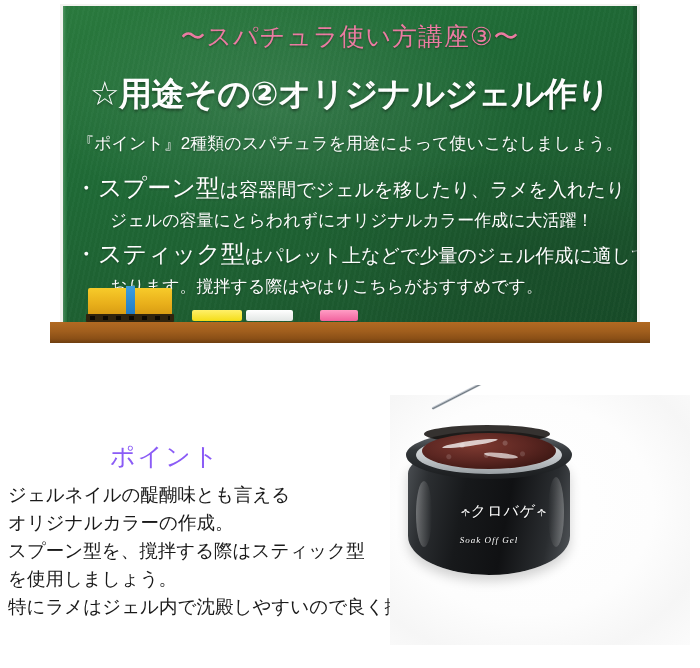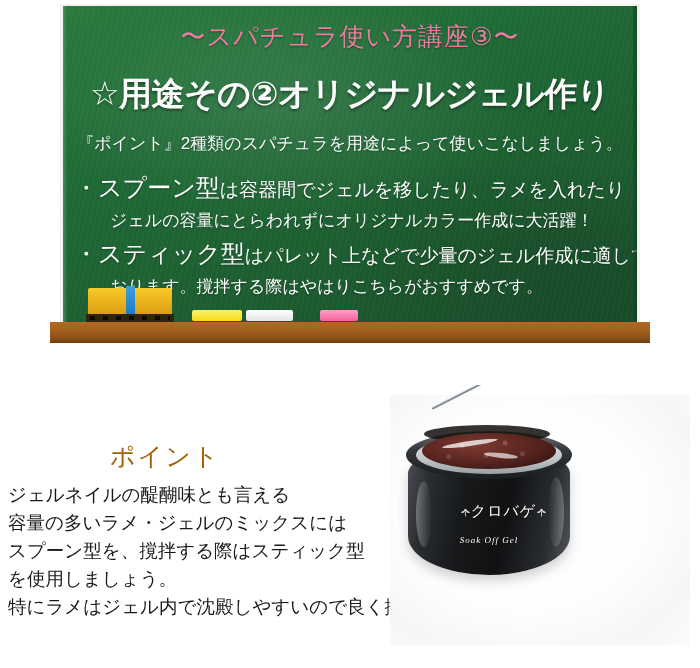--- a/index.html
+++ b/index.html
@@ -110,21 +110,21 @@
     position:absolute; left:50px; top:322px; width:600px; height:21px;
     background:linear-gradient(180deg,#b26a22 0%, #a05e1d 45%, #8a4f16 80%, #6d3d10 100%);
   }
 
   
   #lower-section{
     position:absolute; left:0; top:345px; width:700px; height:323px;
   }
   .point-heading{
     position:absolute; left:110px; top:95px;
-    font-size:25px; color:#a16207; letter-spacing:2px;
+    font-size:25px; color:#8b5cf6; letter-spacing:2px;
     white-space:nowrap;
   }
   .body-lines{
     position:absolute; left:8px; top:136px; width:430px;
   }
   .body-line{
     font-size:18.5px; color:#1a1a1a; line-height:28px; white-space:nowrap;
   }
 
   
@@ -270,21 +270,21 @@
 
   <div class="board-ledge"></div>
 </section>
 
 <section id="lower-section">
 
   <div class="point-heading">ポイント</div>
 
   <div class="body-lines">
     <div class="body-line">ジェルネイルの醍醐味とも言える</div>
-    <div class="body-line">容量の多いラメ・ジェルのミックスには</div>
+    <div class="body-line">オリジナルカラーの作成。</div>
     <div class="body-line">スプーン型を、撹拌する際はスティック型</div>
     <div class="body-line">を使用しましょう。</div>
     <div class="body-line">特にラメはジェル内で沈殿しやすいので良く撹拌しましょう。</div>
   </div>
 
   <div class="photo">
     <div class="photo-glow"></div>
 
     <div class="spat-shaft"></div>
     <div class="spat-tip"></div>

